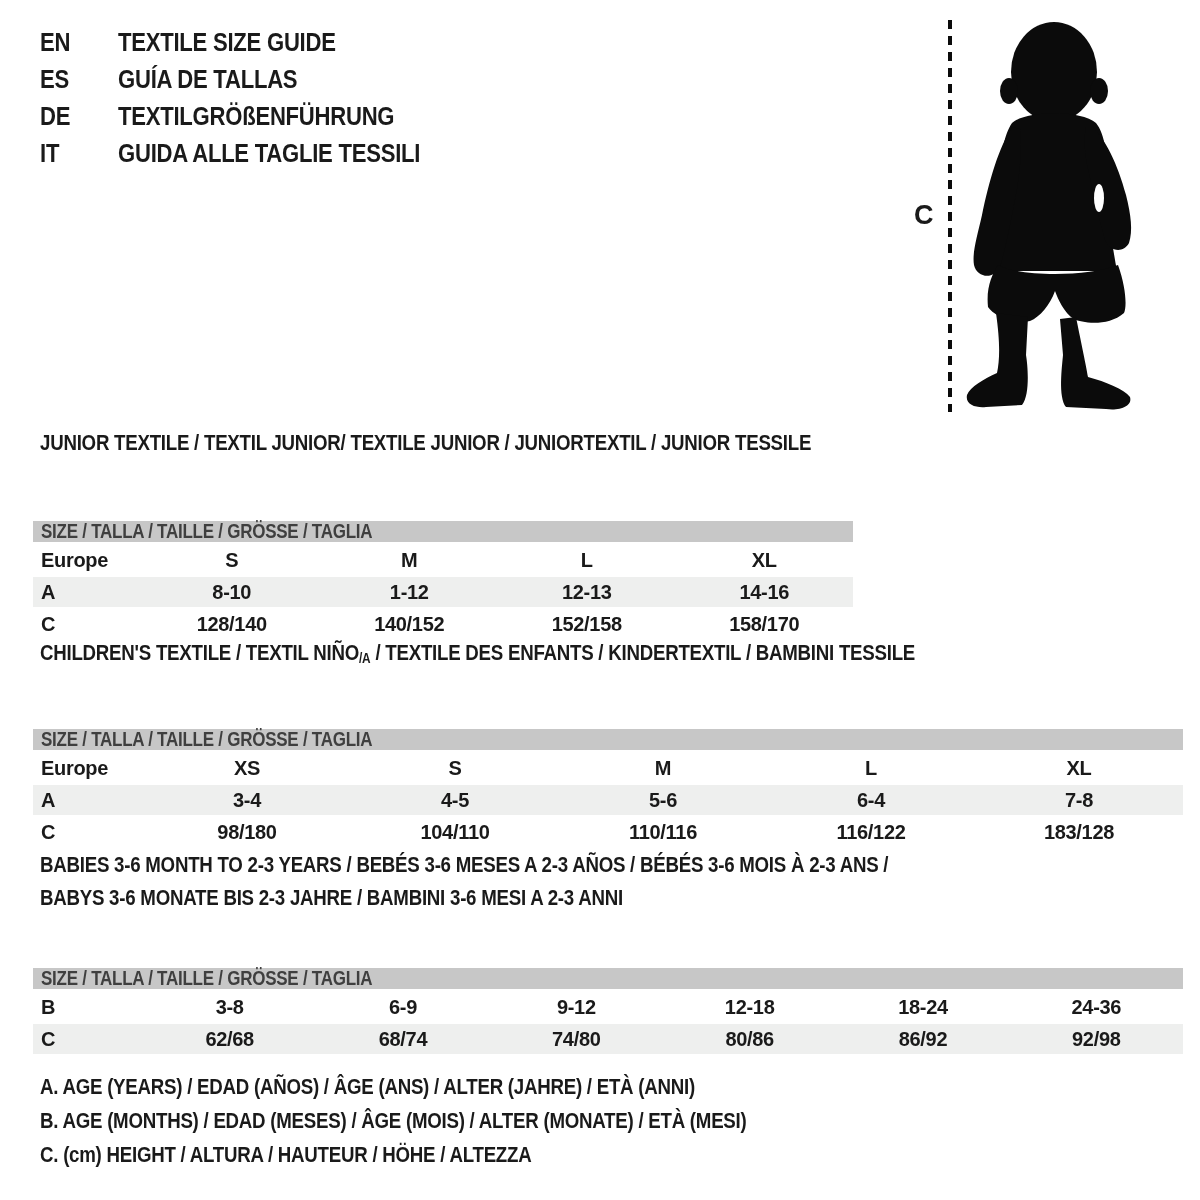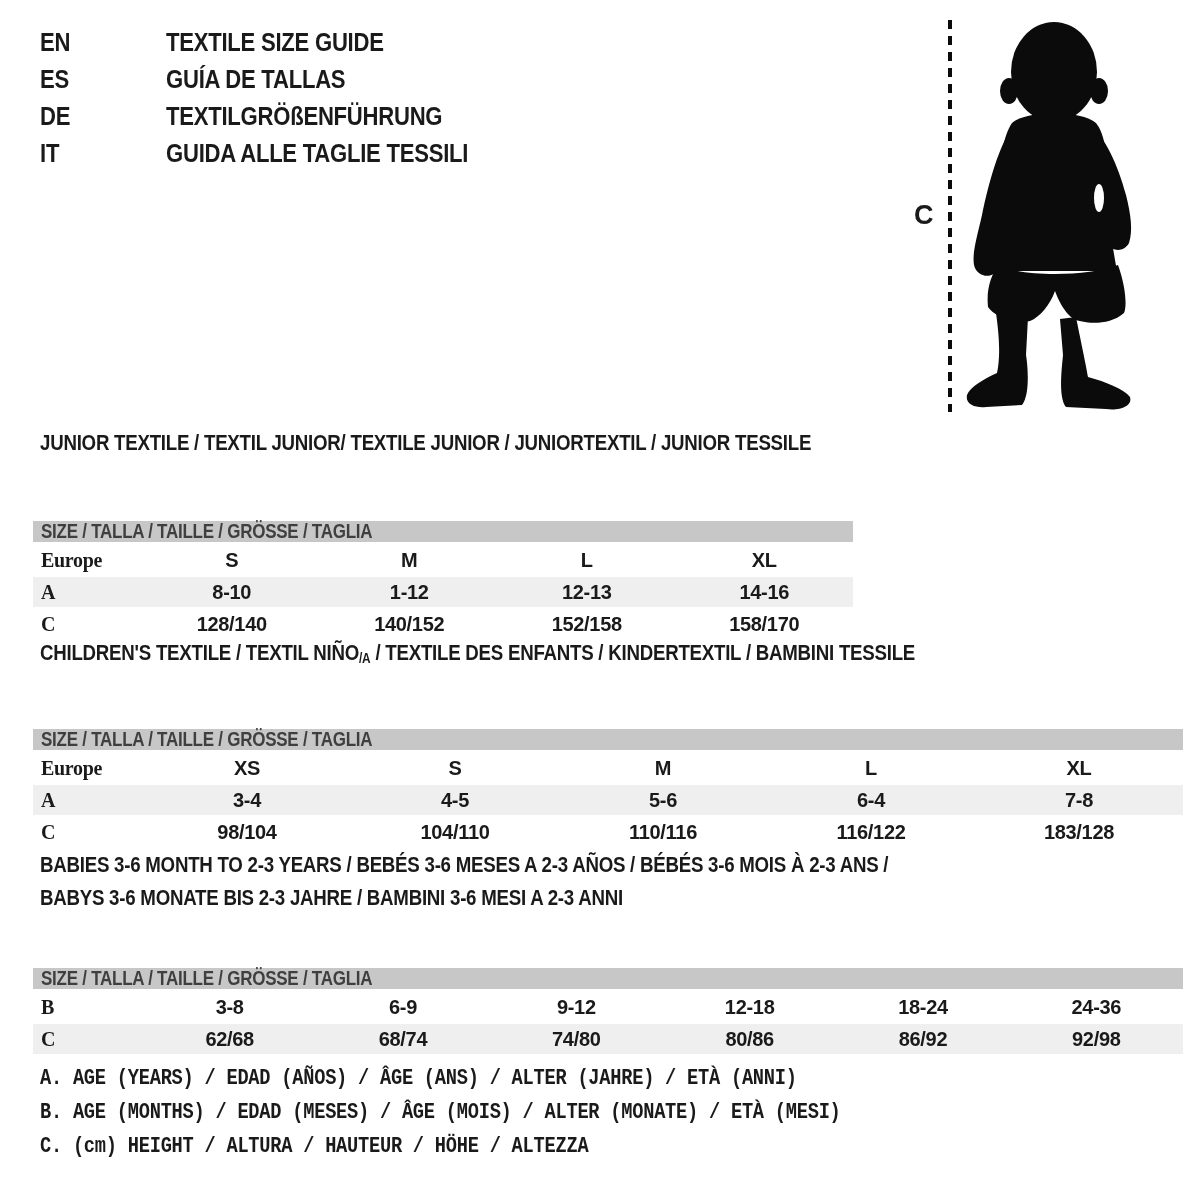--- a/index.html
+++ b/index.html
@@ -3,21 +3,21 @@
 <meta charset="utf-8">
 <style>
   html,body{margin:0;padding:0;background:#fff;}
   .canvas{position:relative;width:1200px;height:1200px;background:var(--page-bg,#fff);
           font-family:"Liberation Sans","DejaVu Sans",sans-serif;font-weight:700;
           color:var(--text,#1a1a1a);letter-spacing:-0.3px;overflow:hidden;}
   .cx{display:inline-block;transform:scaleX(0.85);transform-origin:left center;white-space:nowrap;}
 
   
   .lang-block{position:absolute;left:40px;top:24px;}
-  .lang-row{display:flex;height:37px;align-items:center;gap:48px;}
+  .lang-row{display:flex;height:37px;align-items:center;}
   .lang-code{width:78px;font-size:26px;}
   .lang-label{font-size:26px;}
 
   
   .figure{position:absolute;left:900px;top:0;width:300px;height:430px;}
   .c-label{position:absolute;left:14px;top:200px;font-size:27px;}
   .dash-line{position:absolute;left:48px;top:20px;width:4px;height:392px;
              background:repeating-linear-gradient(to bottom,var(--silhouette,#0b0b0b) 0 9px,transparent 9px 16px);}
   .figure svg{position:absolute;left:60px;top:15px;color:var(--silhouette,#0b0b0b);}
 
@@ -34,26 +34,26 @@
   .children-table{top:689px;width:1150px;}
   .babies-table{top:928px;width:1150px;}
   .band{height:21px;background:var(--band-bg,#c7c7c7);color:var(--band-text,#3f3f3f);
         display:flex;align-items:center;padding-left:8px;font-size:20px;margin-top:40px;}
   .trow{display:grid;height:30px;align-items:center;margin-top:2px;font-size:20px;}
   .band + .trow{margin-top:3px;}
   .cols4{grid-template-columns:110px repeat(4,1fr);}
   .cols5{grid-template-columns:110px repeat(5,1fr);}
   .cols6{grid-template-columns:110px repeat(6,1fr);}
   .stripe{background:var(--stripe-bg,#eeefee);}
-  .tlabel{padding-left:8px;text-align:left;font-family:Liberation Serif, serif;}
+  .tlabel{padding-left:8px;text-align:left;}
   .tcell{text-align:center;}
 
   
   .legend{position:absolute;left:40px;top:1066px;}
-  .legend-line{height:34px;font-size:22px;display:flex;align-items:flex-start;font-family:Liberation Mono, monospace;}
+  .legend-line{height:34px;font-size:22px;display:flex;align-items:flex-end;}
 </style>
 </head>
 <body>
 
 <div class="canvas">
 
   <section class="lang-block">
     <div class="lang-row">
       <span class="lang-code"><span class="cx">EN</span></span>
       <span class="lang-label"><span class="cx">TEXTILE SIZE GUIDE</span></span>
@@ -135,21 +135,21 @@
     <div class="trow cols5 stripe">
       <span class="tlabel">A</span>
       <span class="tcell">3-4</span>
       <span class="tcell">4-5</span>
       <span class="tcell">5-6</span>
       <span class="tcell">6-4</span>
       <span class="tcell">7-8</span>
     </div>
     <div class="trow cols5">
       <span class="tlabel">C</span>
-      <span class="tcell">98/104</span>
+      <span class="tcell">98/180</span>
       <span class="tcell">104/110</span>
       <span class="tcell">110/116</span>
       <span class="tcell">116/122</span>
       <span class="tcell">183/128</span>
     </div>
   </div>
 
   <h2 class="sec-title babies-title">
     <span class="cx">BABIES 3-6 MONTH TO 2-3 YEARS / BEBÉS 3-6 MESES A 2-3 AÑOS / BÉBÉS 3-6 MOIS À 2-3 ANS /</span><br>
     <span class="cx">BABYS 3-6 MONATE BIS 2-3 JAHRE / BAMBINI 3-6 MESI A 2-3 ANNI</span>

